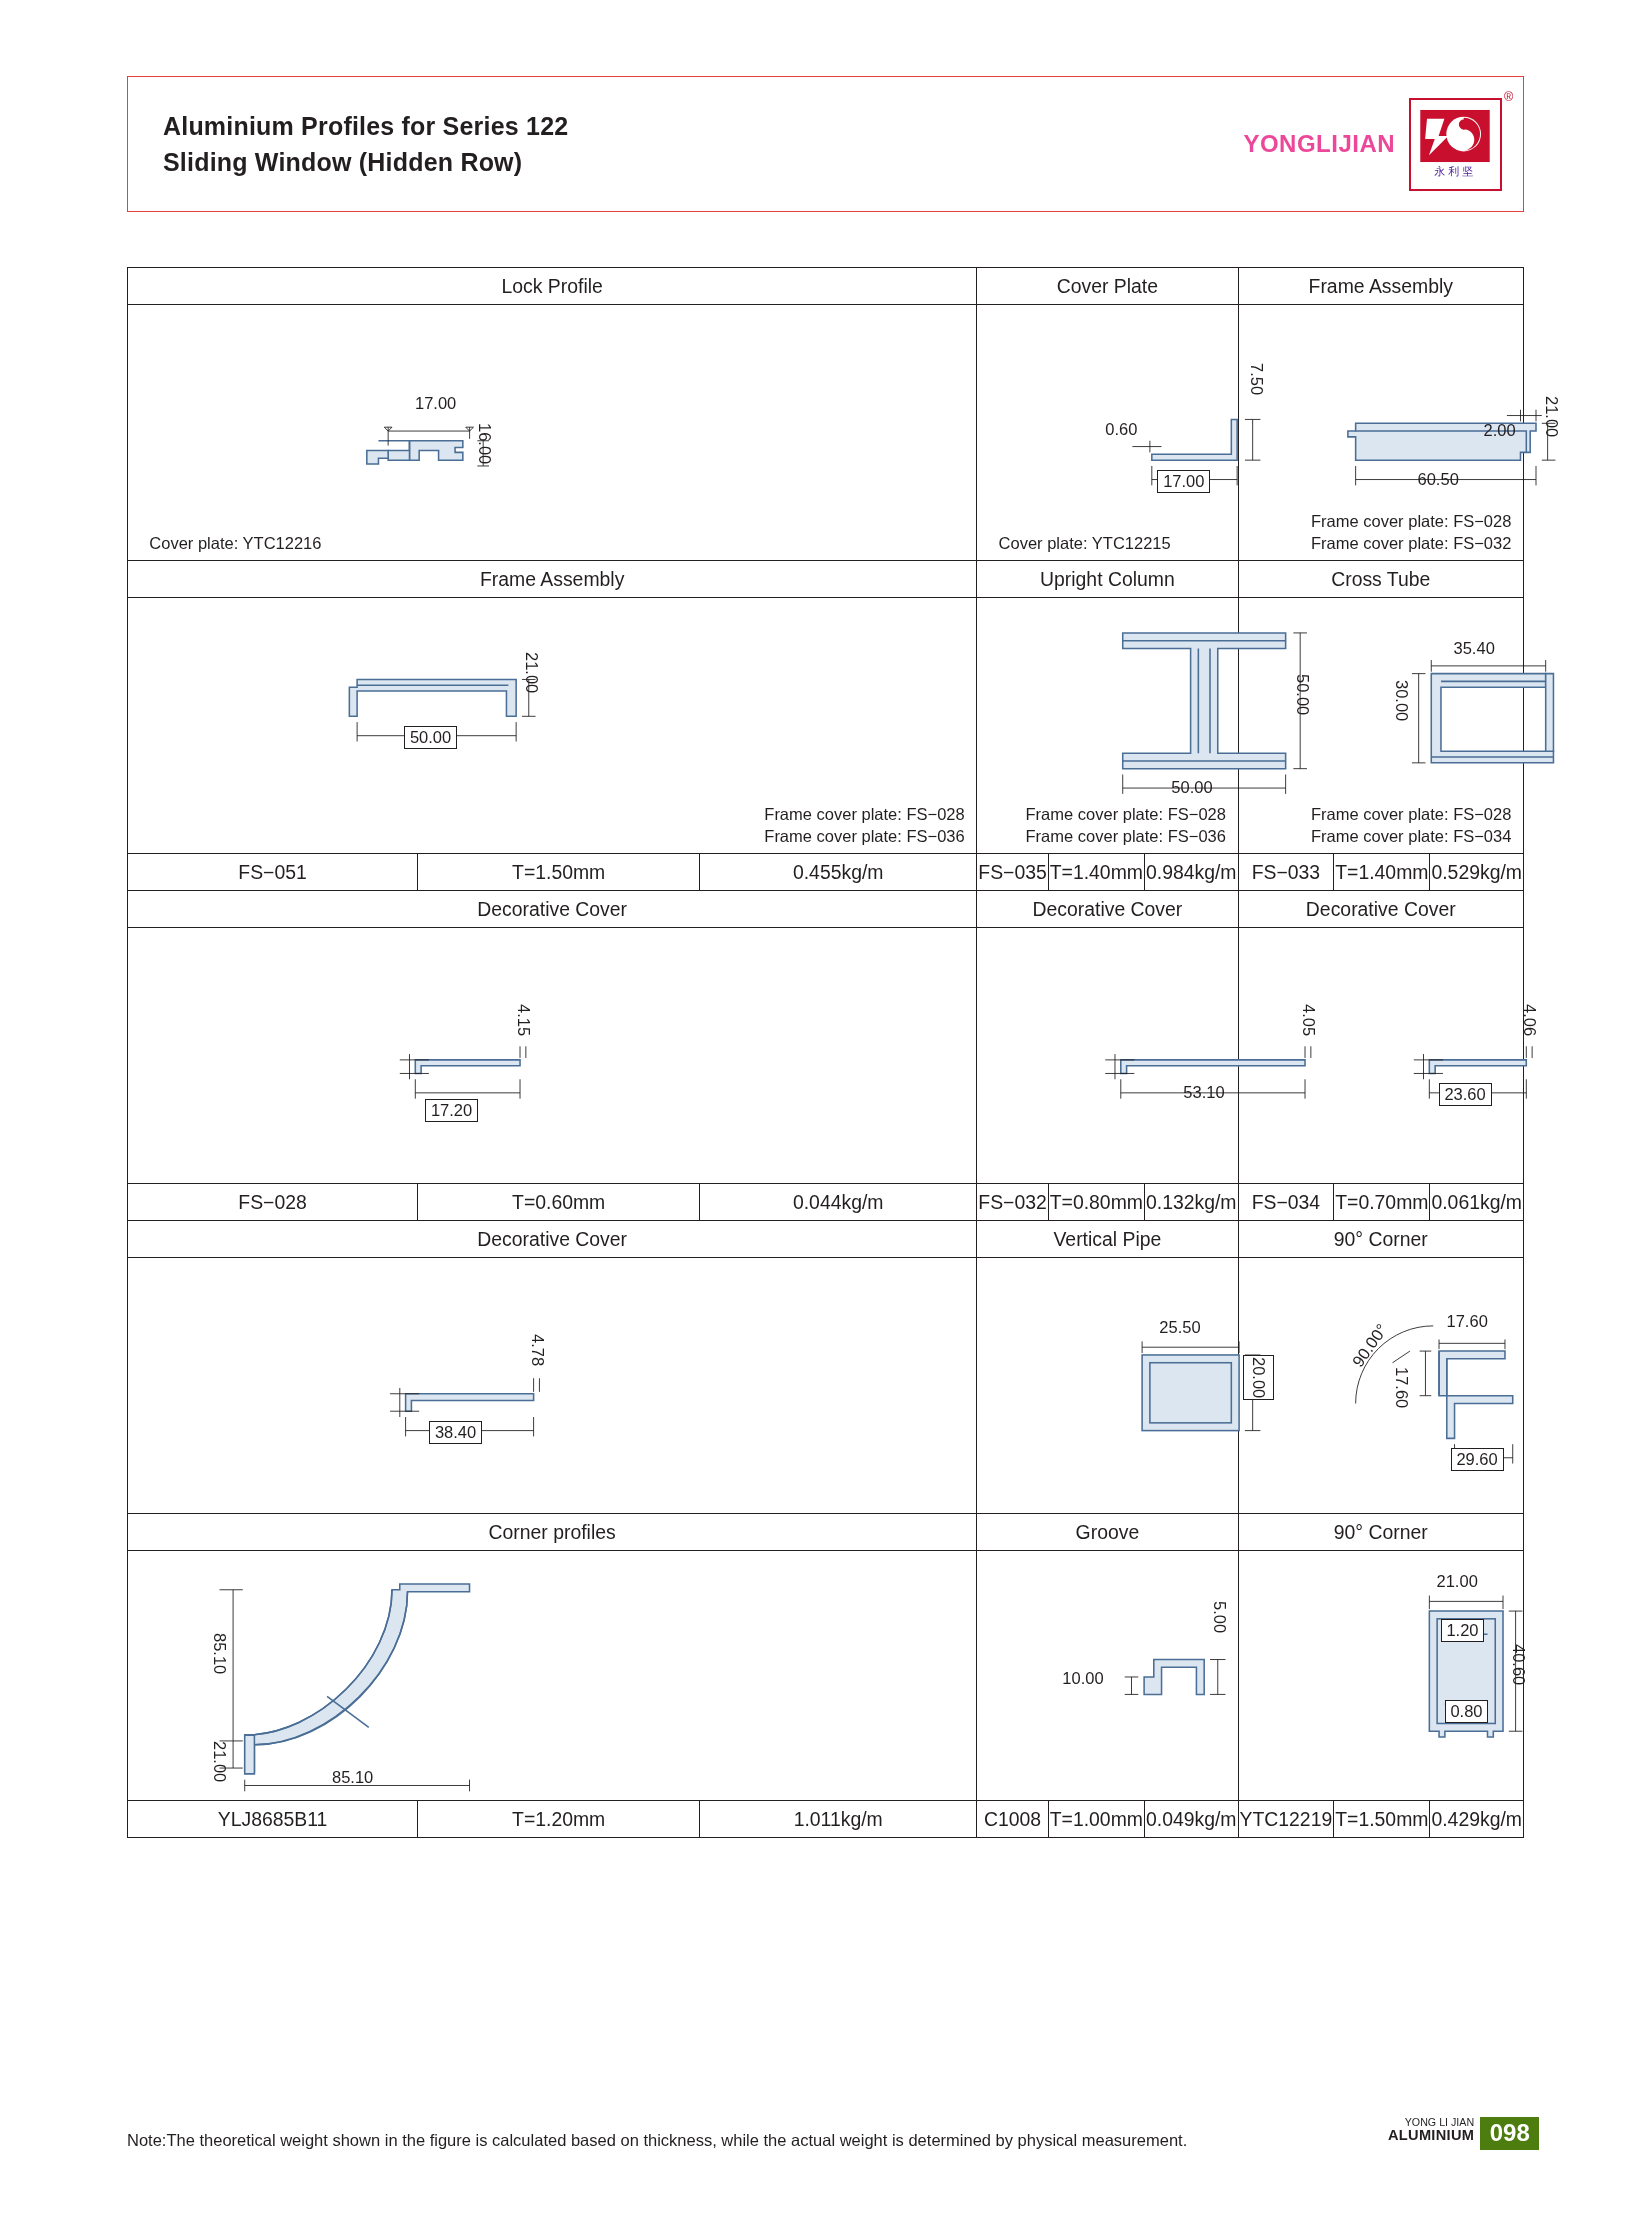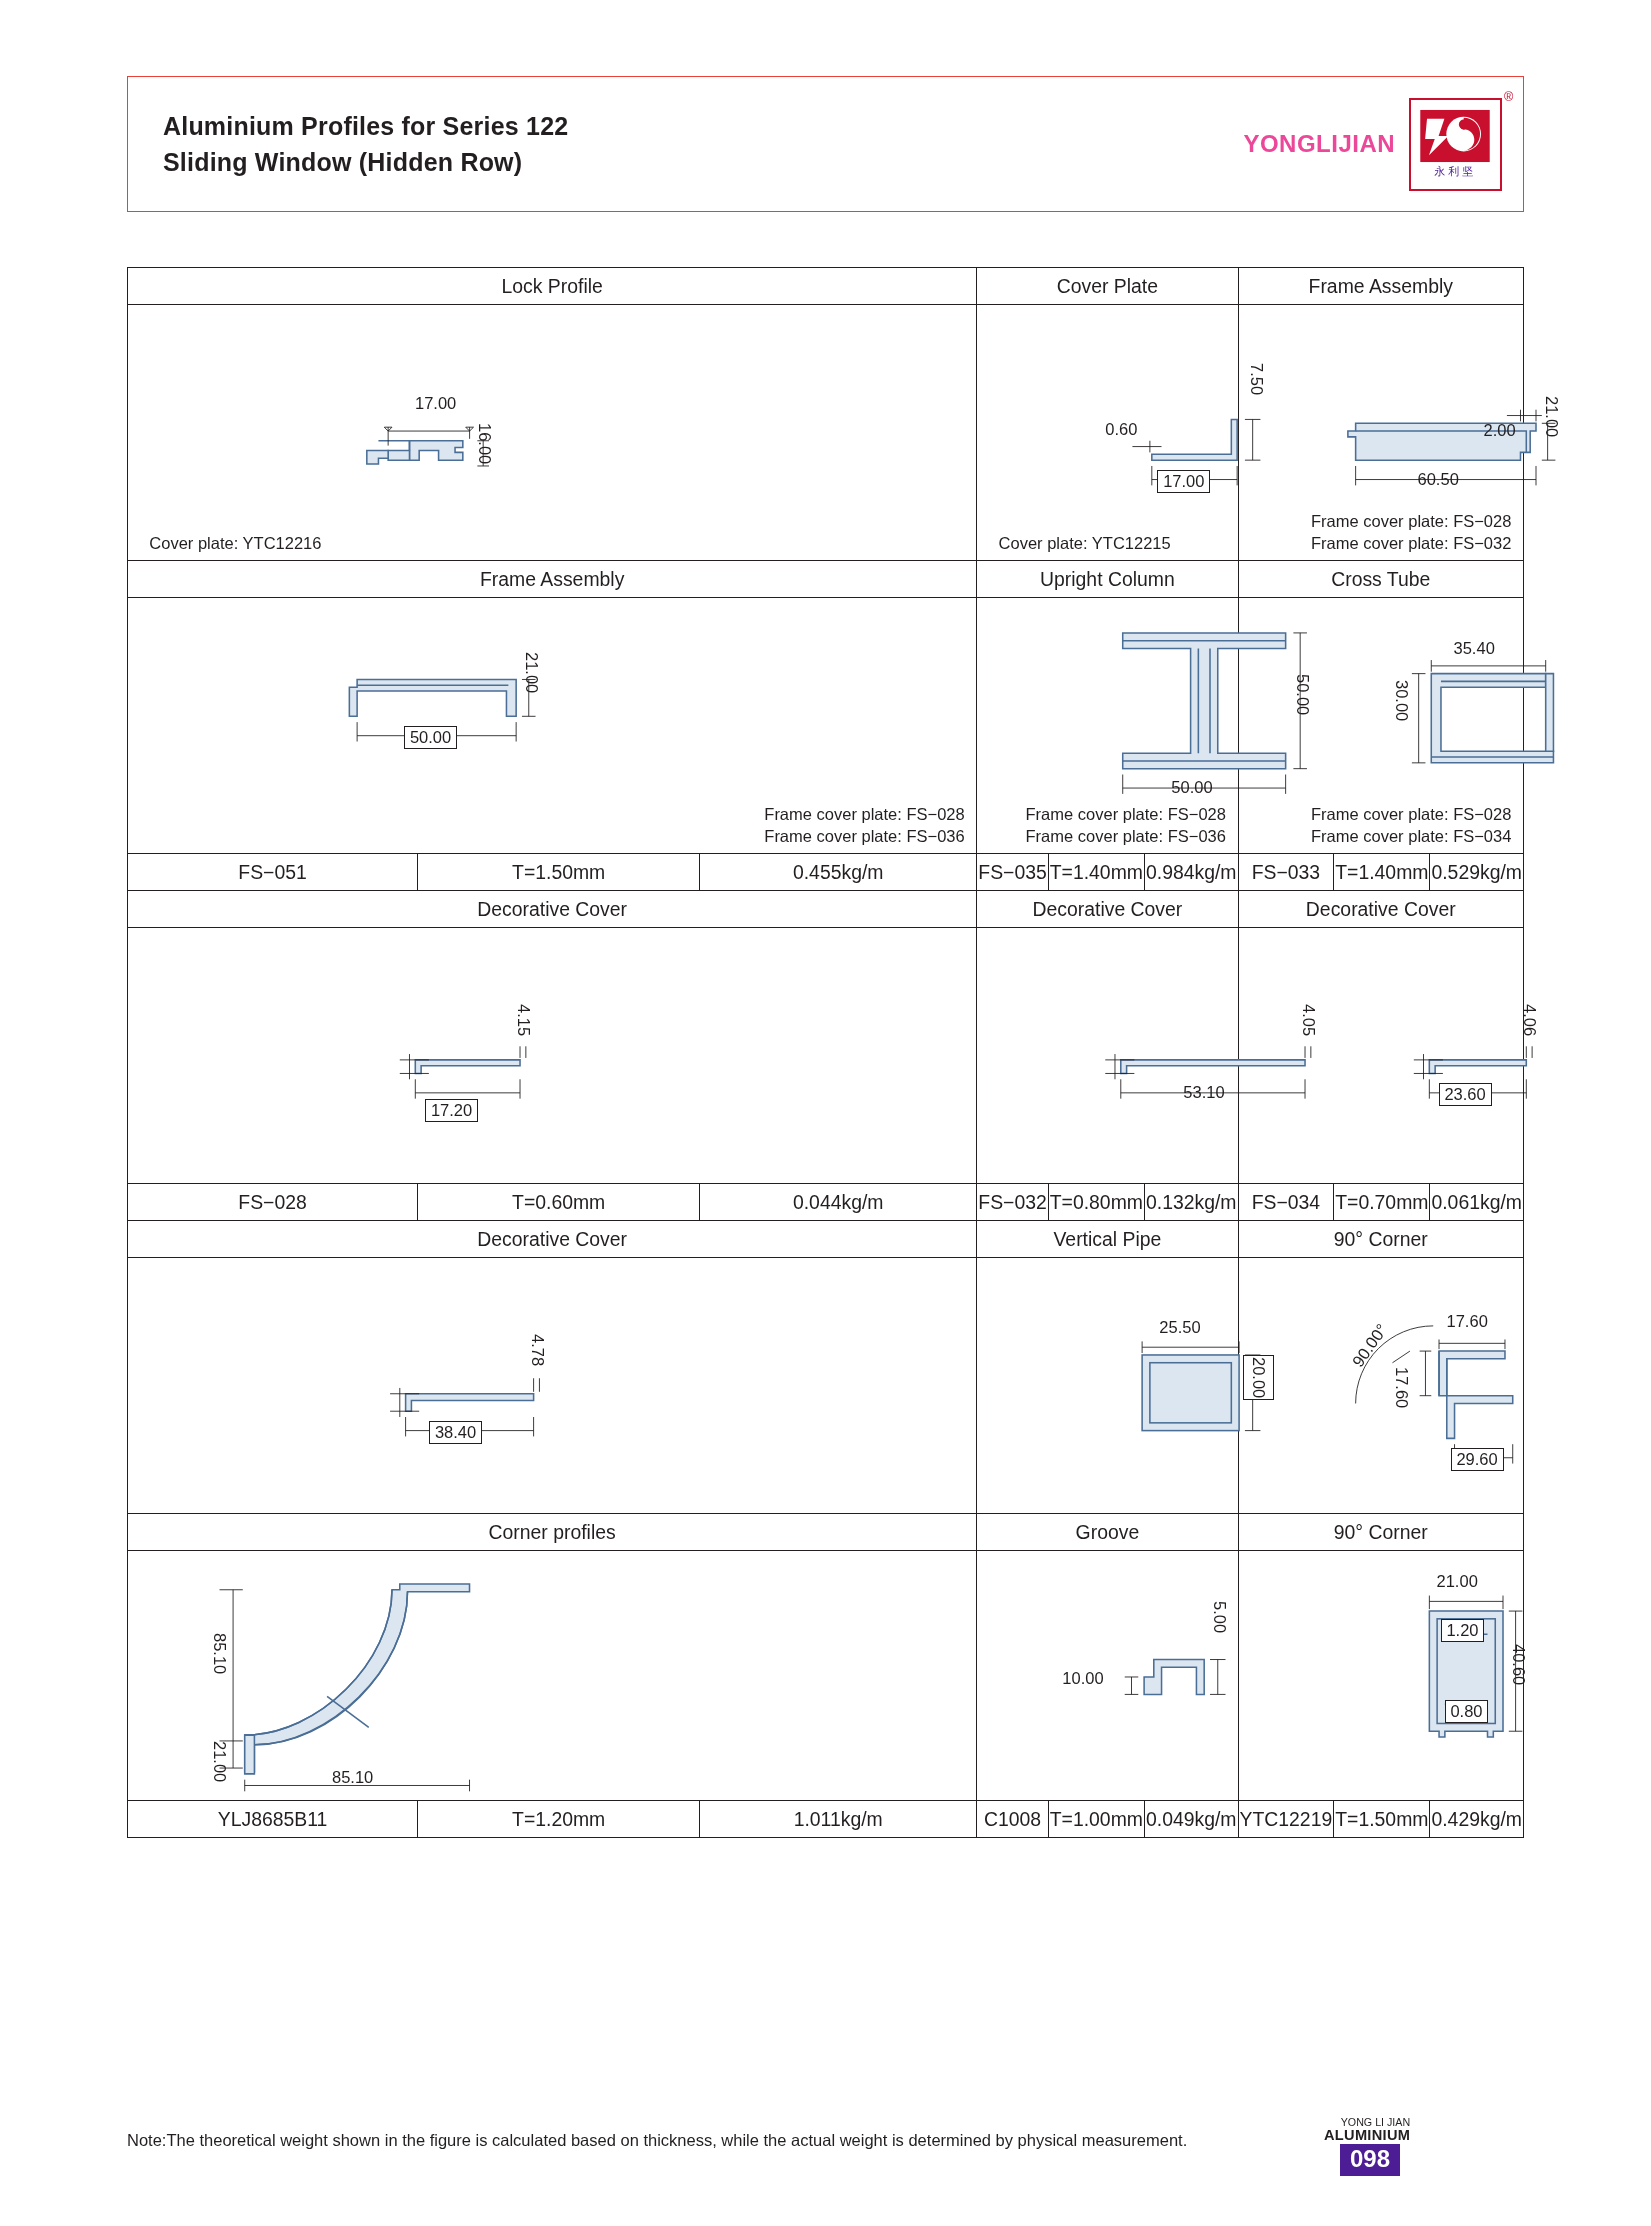--- a/index.html
+++ b/index.html
@@ -106,29 +106,29 @@
   .pf { fill:#dce6f1; stroke:#4a6e96; stroke-width:1.6; }
   .pf2 { fill:none; stroke:#4a6e96; stroke-width:1.6; }
   .lead { stroke:#231f20; stroke-width:0.9; fill:none; }
 
   
   .foot-note {
     position:absolute; left:127px; top:2131px;
     font-size: 16.5px; color:#231f20;
   }
   .foot-badge {
-    position:absolute; left:1324px; top:2117px;
-    display:flex; align-items:center;flex-direction:column;
+    position:absolute; left:1388px; top:2117px;
+    display:flex; 
   }
   .foot-brand {
     font-size: 10.7px; color:#231f20; line-height:1.05; text-align:right; padding-right:5.8px;
   }
   .foot-brand b { font-size: 14.6px; letter-spacing:0.3px;}
   .foot-num {
-    background:#4c1d95; color:#fff; font-size: 24px; font-weight:bold;
+    background:#4d7c0f; color:#fff; font-size: 24px; font-weight:bold;
     padding: 1.9px 9.7px 2.9px 9.7px;
   }
 </style>
 </head>
 <body>
 
 <div class="page">
 
   <div class="header">
     <div class="header-title">

